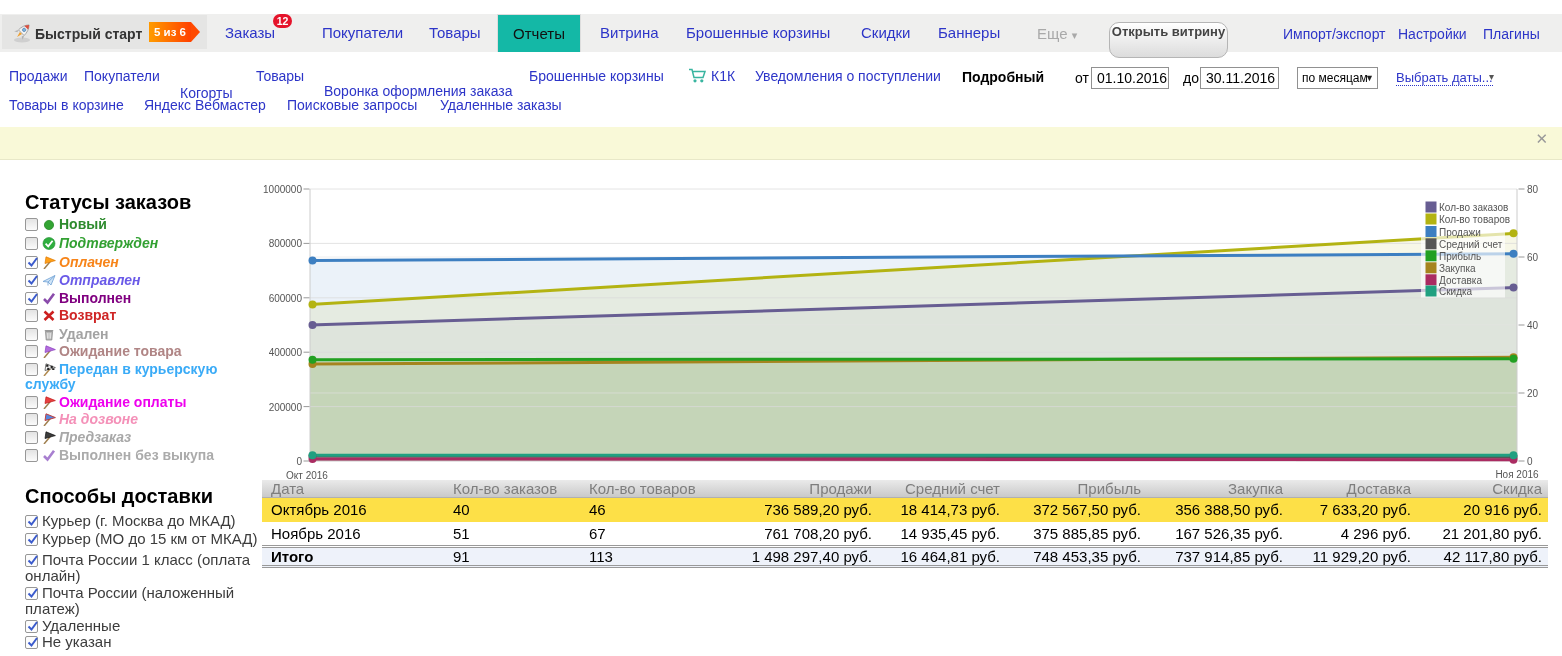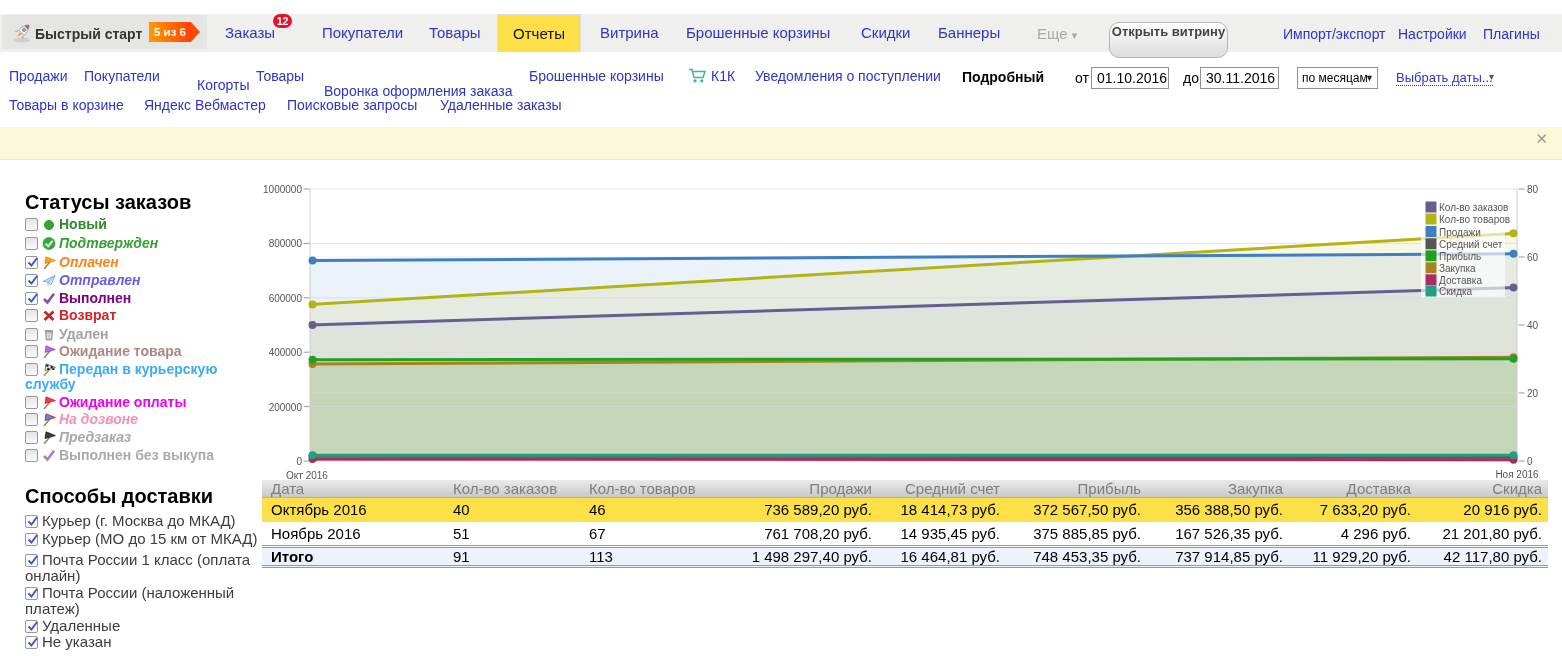--- a/index.html
+++ b/index.html
@@ -9,21 +9,21 @@
   a { text-decoration:none; }
   .nav1 { color:#2d35c8; font-size:15px; line-height:16px; }
   .nav2 { color:#2d35c8; font-size:14px; line-height:15px; }
 
   
   #topbar { position:absolute; left:0; top:14px; width:1562px; height:38px; background:#efefee; }
   #qstart { position:absolute; left:2px; top:1px; width:205px; height:34px; background:#e5e5e4; }
   #qstart .txt { position:absolute; left:33px; top:11px; font-size:14px; font-weight:bold; color:#333; }
   #badge56 { position:absolute; left:147px; top:7px; width:42px; height:20px; background:linear-gradient(90deg,#ff9800 5%,#ff4400 95%); color:#fff; font-size:11.5px; font-weight:bold; text-align:center; line-height:20px; }
   #badge56:after { content:""; position:absolute; right:-9px; top:0; border-top:10px solid transparent; border-bottom:10px solid transparent; border-left:9px solid #ff4a00; }
-  #tab-otchety { position:absolute; left:497px; top:0px; width:84px; height:38px; background:#fde047; border:1px solid #ddd; border-bottom:none; color:#111; font-size:15px; text-align:center; line-height:38px; }
+  #tab-otchety { position:absolute; left:497px; top:0px; width:84px; height:38px; background:#14b8a6; border:1px solid #ddd; border-bottom:none; color:#111; font-size:15px; text-align:center; line-height:38px; }
   .badge12 { position:absolute; left:273px; top:0px; width:19px; height:14px; background:#e5132a; border-radius:7px; color:#fff; font-size:10.5px; font-weight:bold; text-align:center; line-height:14px; }
   #btn-open { position:absolute; left:1109px; top:8px; width:119px; height:36px; border:1px solid #b5b5b5; border-radius:10px; background:linear-gradient(#ffffff,#dcdcdc); color:#444; font-size:13px; font-weight:bold; text-align:center; line-height:18px; }
 
   
   #alert { position:absolute; left:0; top:127px; width:1562px; height:33px; background:#f9f9d8; border-bottom:1px solid #e8e8c8; }
   #alert .msg { position:absolute; left:22px; top:4px; font-size:13px; color:#4a4a42; }
   #alert .x { position:absolute; right:14px; top:3px; font-size:15px; color:#999; }
 
   
   .h2 { position:absolute; left:25px; font-size:20px; font-weight:bold; color:#000; }
@@ -65,21 +65,21 @@
   <span class="abs" style="left:1037px; top:11px; color:#a9a9a9; font-size:15px;">Еще <span style="font-size:11px;">▾</span></span>
   <div id="btn-open">Открыть витрину</div>
   <a class="nav1 abs" style="left:1283px; top:12px; font-size:14px;">Импорт/экспорт</a>
   <a class="nav1 abs" style="left:1398px; top:12px; font-size:14px;">Настройки</a>
   <a class="nav1 abs" style="left:1483px; top:12px; font-size:14px;">Плагины</a>
 </div>
 
 <div id="subnav">
   <a class="nav2 abs" style="left:9px; top:69px;">Продажи</a>
   <a class="nav2 abs" style="left:84px; top:69px;">Покупатели</a>
-  <a class="nav2 abs" style="left:180px; top:78px;margin-left:17px;">Когорты</a>
+  <a class="nav2 abs" style="left:180px; top:86px;">Когорты</a>
   <a class="nav2 abs" style="left:256px; top:69px;">Товары</a>
   <a class="nav2 abs" style="left:324px; top:69px;margin-top:15px;">Воронка оформления заказа</a>
   <a class="nav2 abs" style="left:529px; top:69px;">Брошенные корзины</a>
   <span id="cart" class="abs" style="left:688px; top:68px;"><svg width="19" height="16" viewBox="0 0 19 16">
         <path d="M1,1.5 L4,1.5 L6,9.5 L15,9.5 L17,3.5 L5,3.5" fill="none" stroke="#39b5a0" stroke-width="1.5"></path>
         <circle cx="7" cy="12.8" r="1.6" fill="#39b5a0"></circle>
         <circle cx="13.8" cy="12.8" r="1.6" fill="#39b5a0"></circle>
       </svg></span>
   <a class="nav2 abs" style="left:711px; top:69px;">К1К</a>
   <a class="nav2 abs" style="left:755px; top:69px;">Уведомления о поступлении</a>

